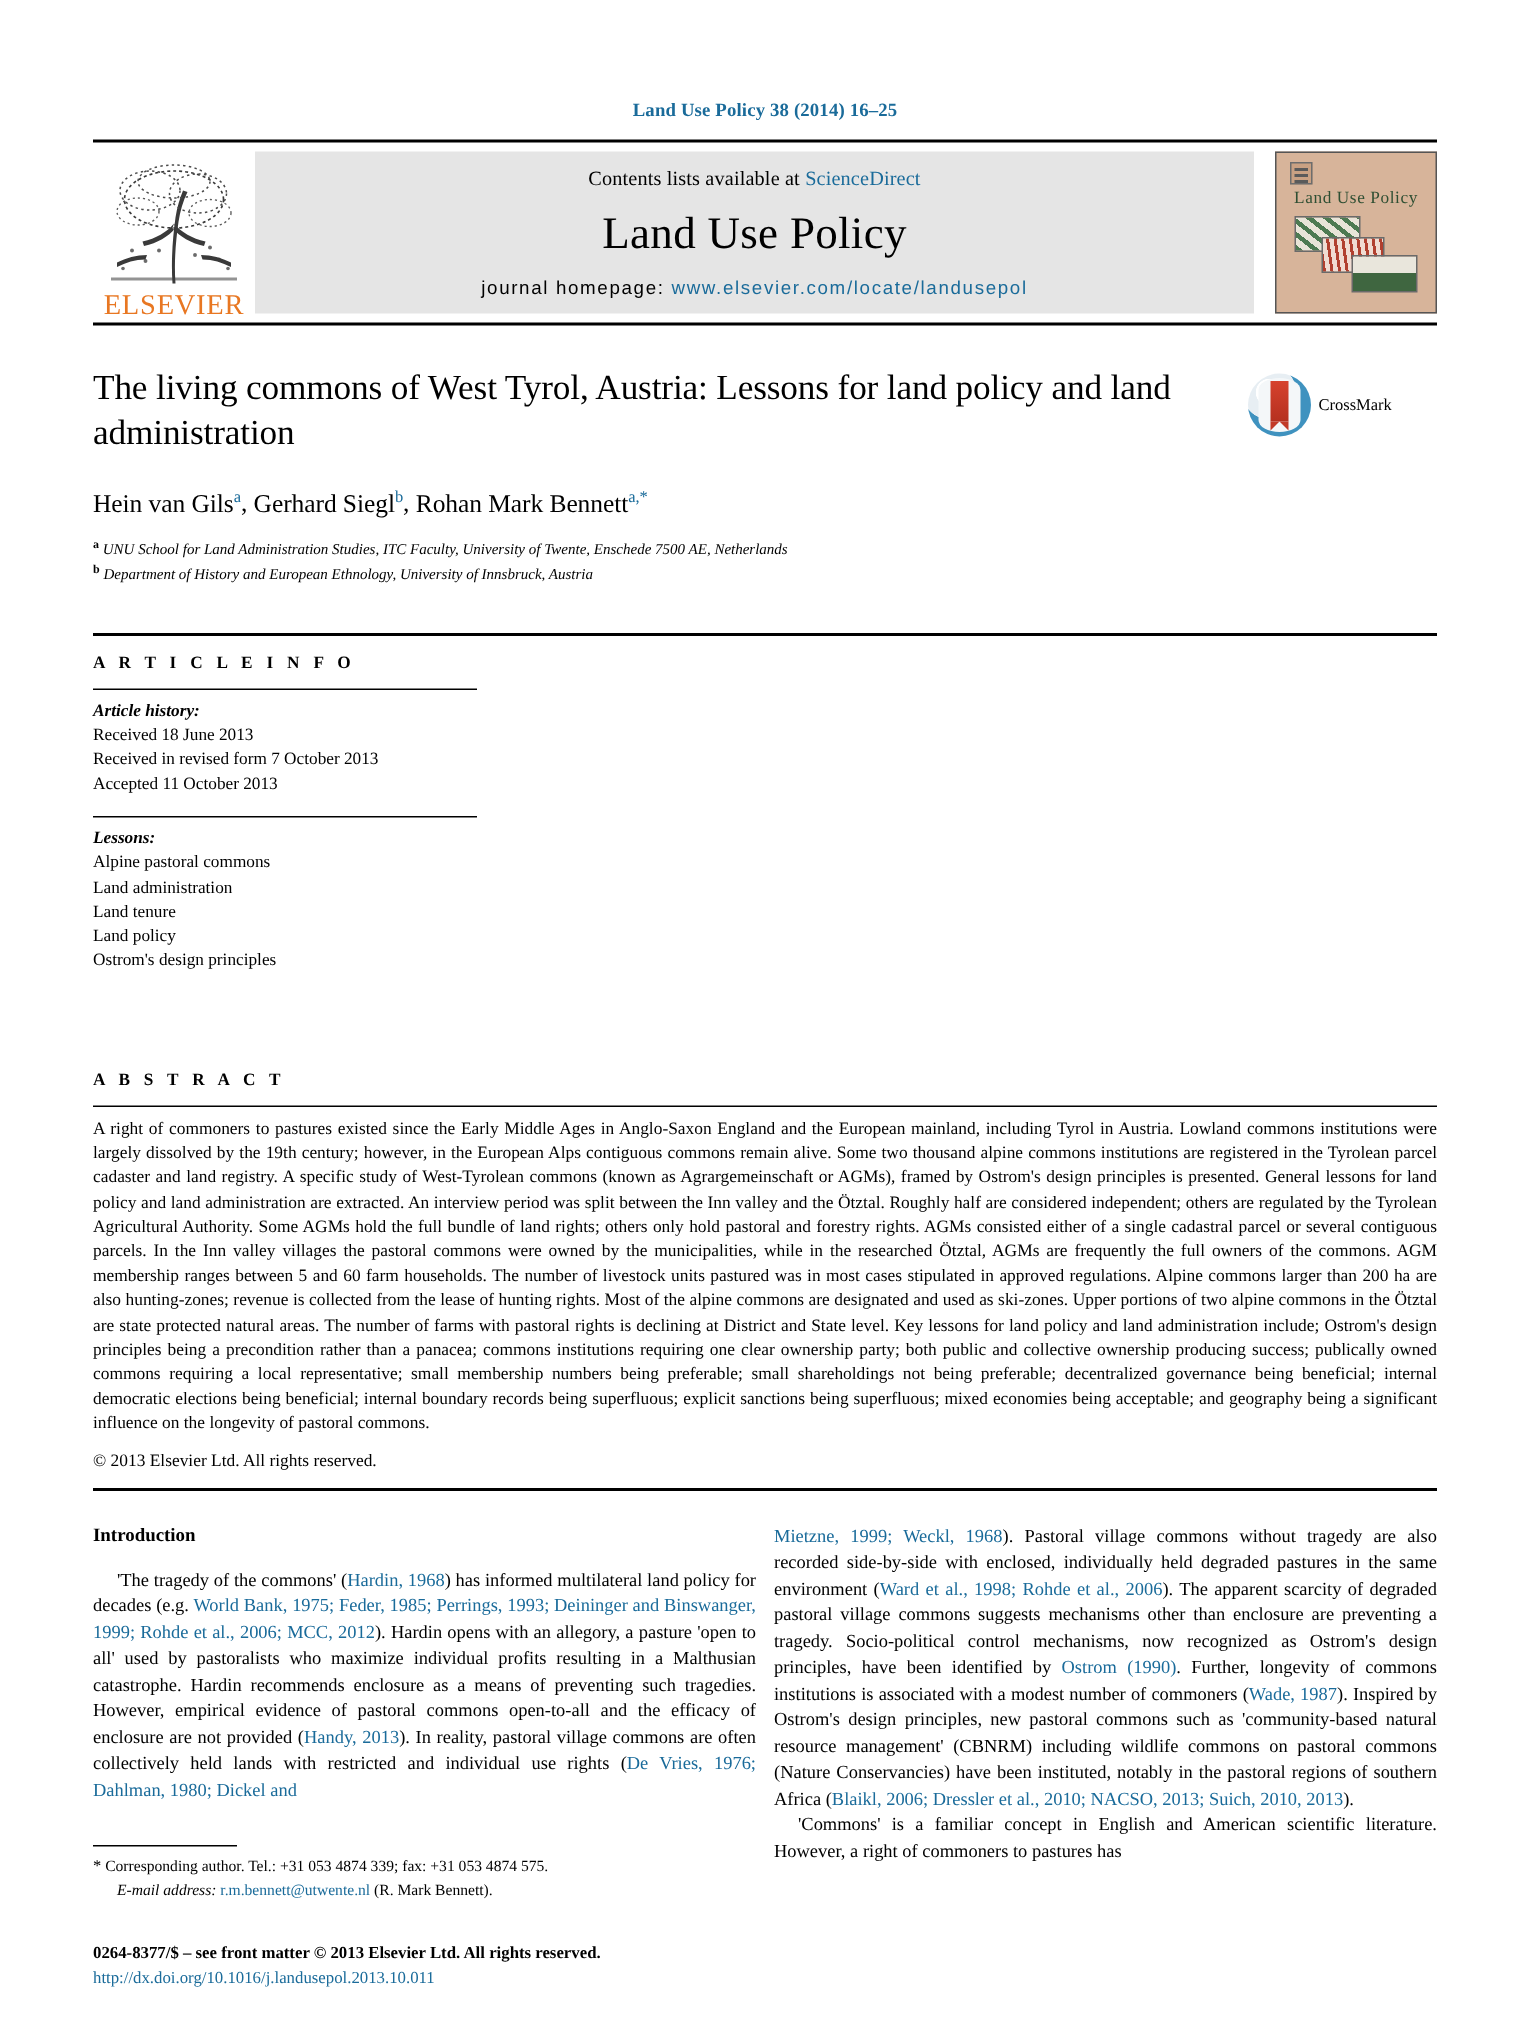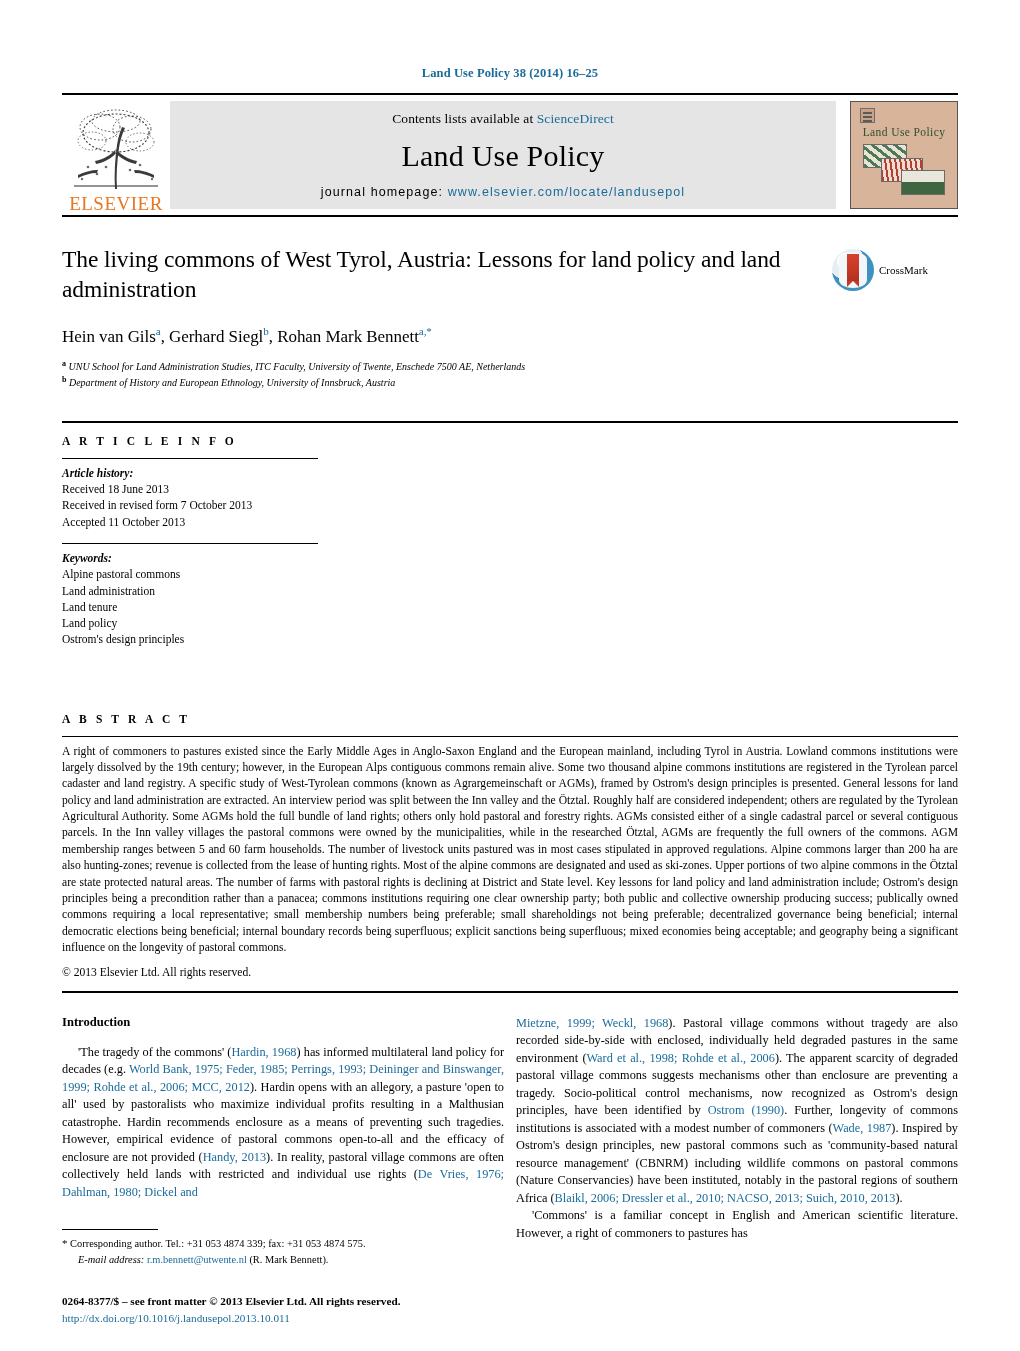--- a/index.html
+++ b/index.html
@@ -305,21 +305,21 @@
       <div class="info-group">
         <div class="lbl">Article history:</div>
         <div>Received 18 June 2013</div>
         <div>Received in revised form 7 October 2013</div>
         <div>Accepted 11 October 2013</div>
       </div>
 
       <div class="rule-thick"></div>
 
       <div class="info-group">
-        <div class="lbl">Keywords:</div>
+        <div class="lbl">Lessons:</div>
         <div>Alpine pastoral commons</div>
         <div>Land administration</div>
         <div>Land tenure</div>
         <div>Land policy</div>
         <div>Ostrom's design principles</div>
       </div>
     </div>
 
     <div class="col-abstract">
       <div class="sec-head">A B S T R A C T</div>

